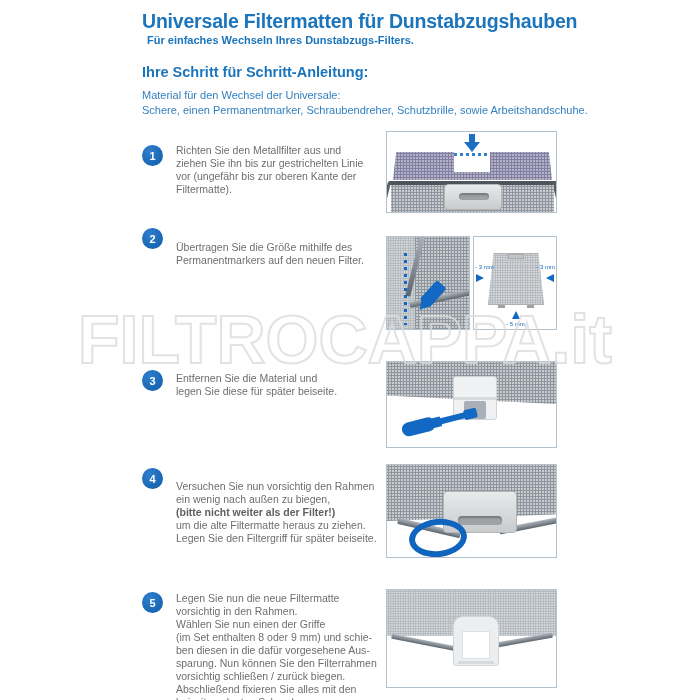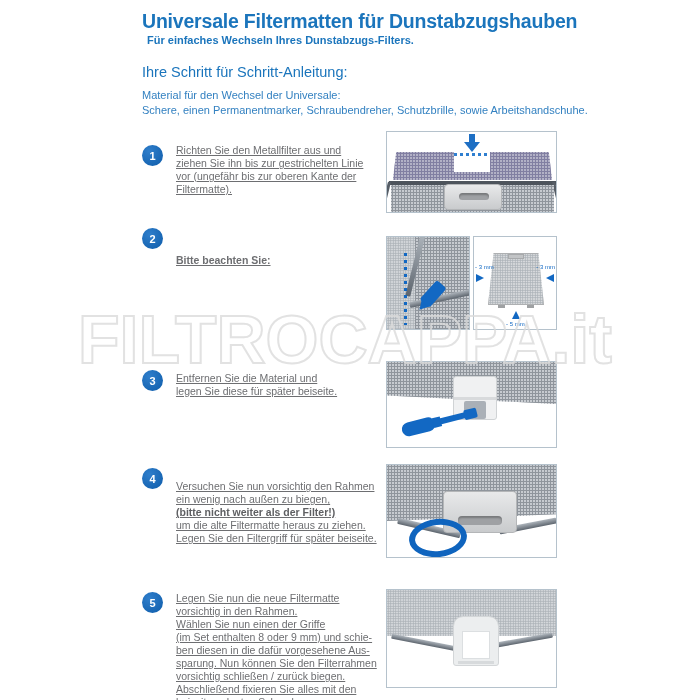--- a/index.html
+++ b/index.html
@@ -2,29 +2,29 @@
 <html><head>
 <meta charset="utf-8">
 <style>
   * { margin:0; padding:0; box-sizing:border-box; }
   html,body { width:700px; height:700px; background:#ffffff; font-family:"Liberation Sans", sans-serif; overflow:hidden; }
   body { position:relative; }
 
   
   .title { position:absolute; left:142px; top:10px; font-size:19.5px; font-weight:bold; color:#1b75bc; letter-spacing:-0.2px; }
   .subtitle { position:absolute; left:147px; top:34px; font-size:11px; font-weight:bold; color:#1b75bc; }
-  .section-heading { position:absolute; left:142px; top:64px; font-size:14.5px; font-weight:normal; color:#1b75bc; }
+  .section-heading { position:absolute; left:142px; top:64px; font-size:14.5px; font-weight:bold; color:#1b75bc; }
   .material-label { position:absolute; left:142px; top:89px; font-size:11px; color:#3381c1; }
   .material-text { position:absolute; left:142px; top:104px; font-size:11px; color:#3381c1; }
 
   
   .step-circle { position:absolute; width:21px; height:21px; border-radius:50%;
     background: radial-gradient(circle at 35% 30%, #2f7ecb, #0e5caa);
     color:#fff; font-size:11px; font-weight:bold; display:flex; align-items:center; justify-content:center; }
-  .step-text { position:absolute; left:176px; width:218px; font-size:10.5px; line-height:13px; color:#6d6e71; white-space:pre-line;text-decoration:underline; }
+  .step-text { position:absolute; left:176px; width:218px; font-size:10.5px; line-height:13px; color:#6d6e71; white-space:pre-line; }
   .step-text b { font-weight:bold; color:#5f6063; }
   .note-title { font-weight:bold; margin-top:13px; }
 
   
   .img { position:absolute; border:1px solid #b5c2cc; background:#fff; overflow:hidden; }
   .mesh { background-color:#c7cbd0; background-image: radial-gradient(#8f959c 1px, transparent 1.3px); background-size:3px 3px; }
   .mesh-light { background-color:#d6d9dc; background-image: radial-gradient(#aab0b6 0.8px, transparent 1.1px); background-size:2.5px 2.5px; }
   .mesh-purple { background-color:#b2b1c6; background-image: radial-gradient(#817fa2 1px, transparent 1.3px); background-size:3px 3px; }
   .abs { position:absolute; }
 
@@ -74,21 +74,22 @@
   <div class="abs" style="left:1px; top:50px; width:3px; height:30px; background:#565d66; transform:rotate(14deg); transform-origin:top;"></div>
   <div class="abs" style="right:1px; top:50px; width:3px; height:30px; background:#565d66; transform:rotate(-14deg); transform-origin:top;"></div>
   <div class="abs mesh" style="left:4px; top:53px; width:163px; height:28px;"></div>
   <div class="abs plate" style="left:57px; top:52px; width:58px; height:26px;">
     <div class="plate-slot" style="left:14px; top:8px; width:30px; height:7px;"></div>
   </div>
 </div>
 
 <div class="step-circle" style="left:142px; top:228px;">2</div>
 <div class="step-text" style="top:228px;">
-  <div class="note-title">Bitte beachten Sie:</div>
+  <span>Übertragen Sie die Größe mithilfe des
+Permanentmarkers auf den neuen Filter.</span>
 </div>
 
 <div class="img mesh" style="left:386px; top:236px; width:84px; height:94px;">
   <div class="abs mesh-light" style="left:0; top:0; width:28px; height:94px;"></div>
   <div class="abs rail" style="left:26px; top:-4px; width:5px; height:64px; transform:rotate(14deg);"></div>
   <div class="abs rail" style="left:22px; top:58px; width:68px; height:6px; transform:rotate(-12deg);"></div>
   <div class="abs dotted-v" style="left:17px; top:16px; width:3px; height:72px;"></div>
   <div class="abs" style="left:28px; top:50px; width:40px; height:20px; transform:rotate(-48deg);">
     <div class="marker-tip" style="left:0; top:2px;"></div>
     <div class="marker-body" style="left:8px; top:0;"></div>

